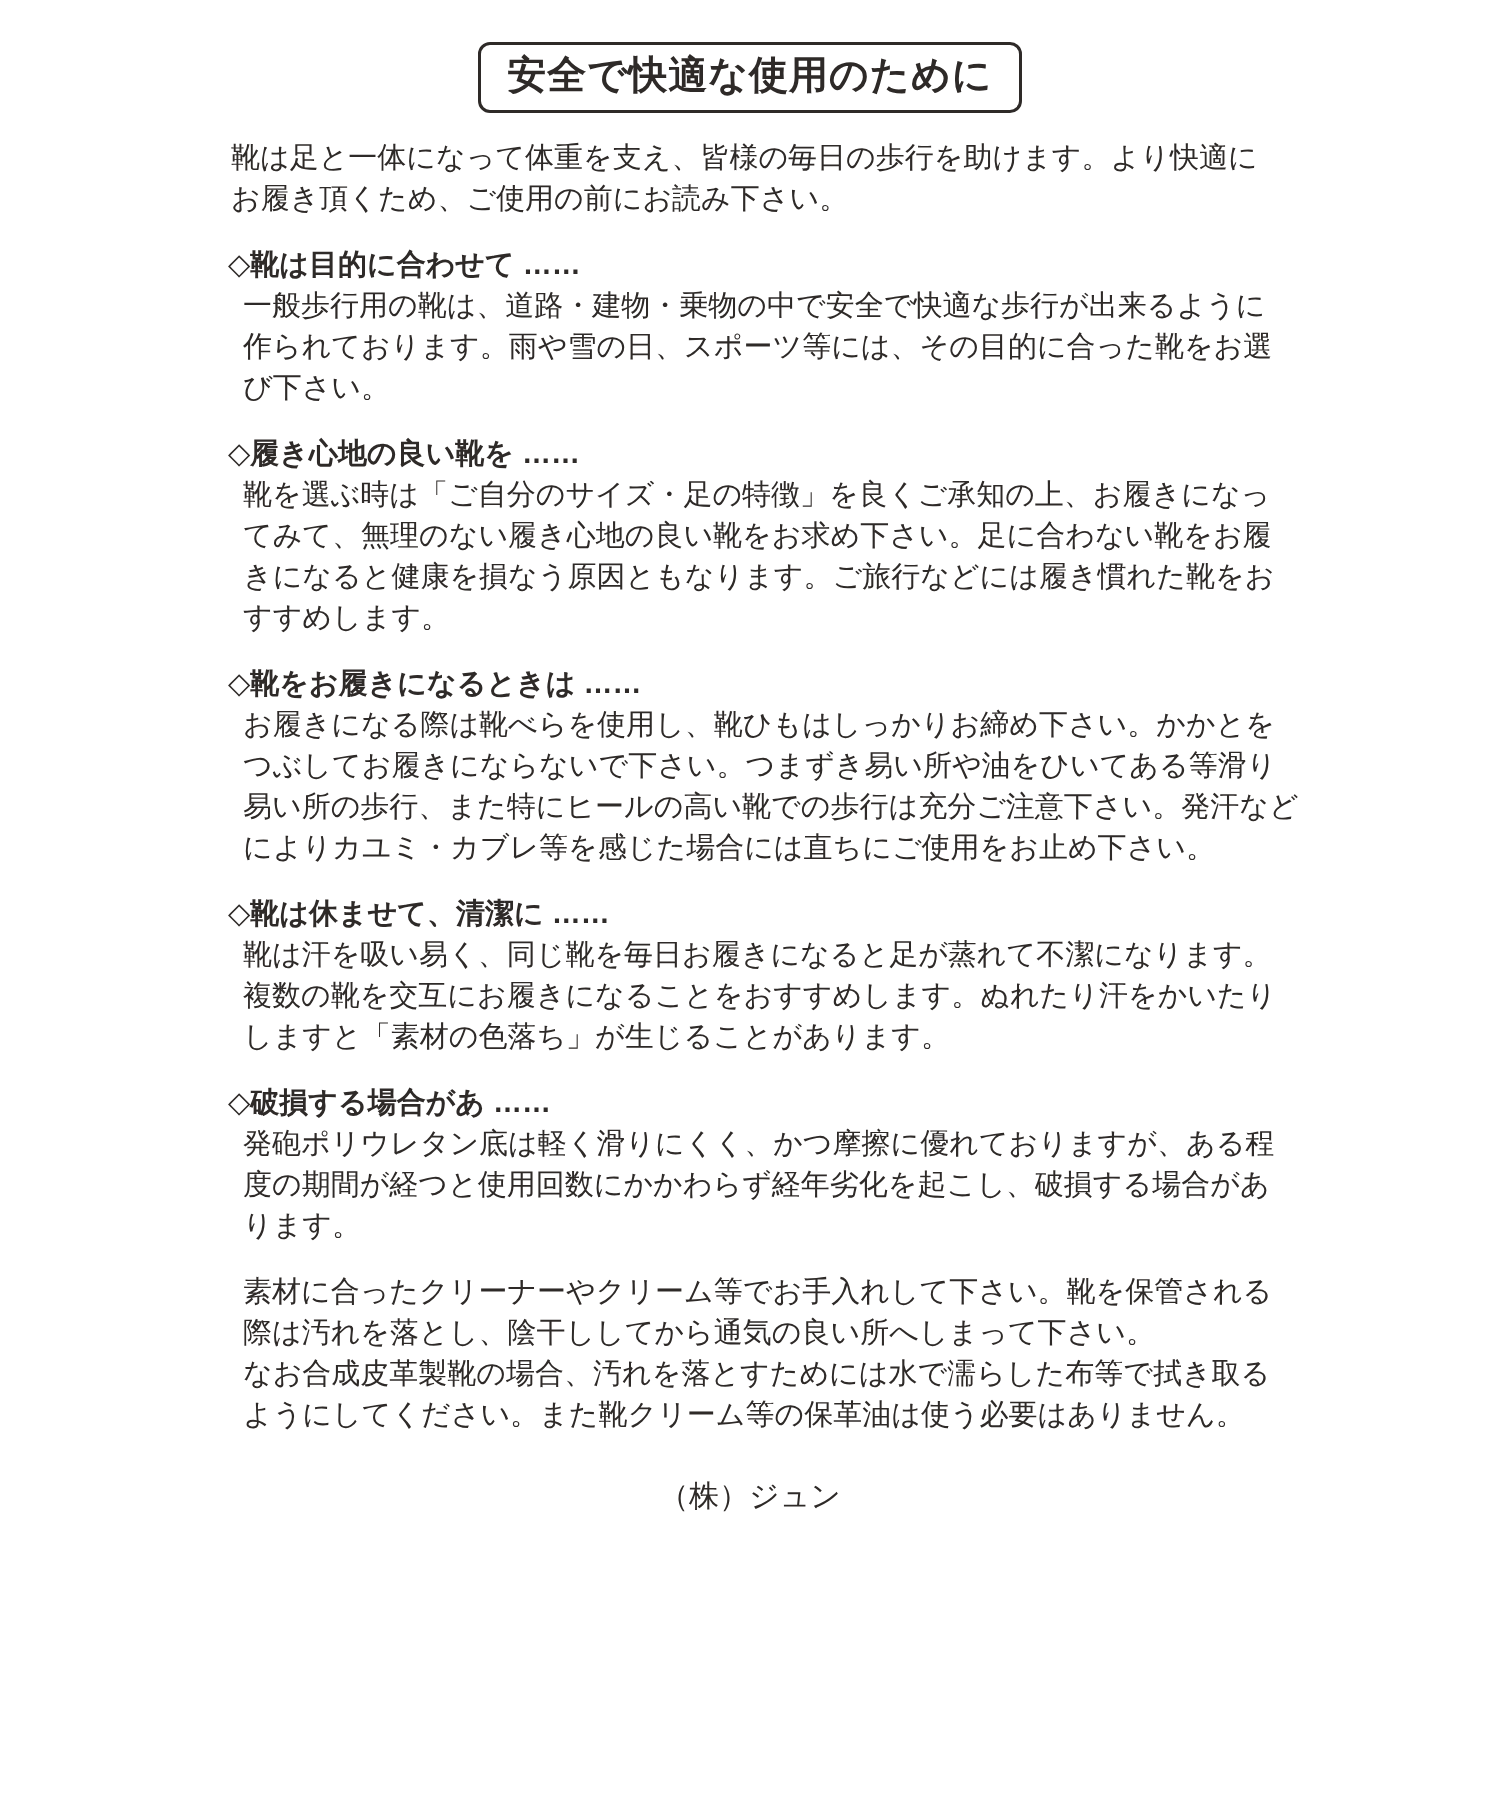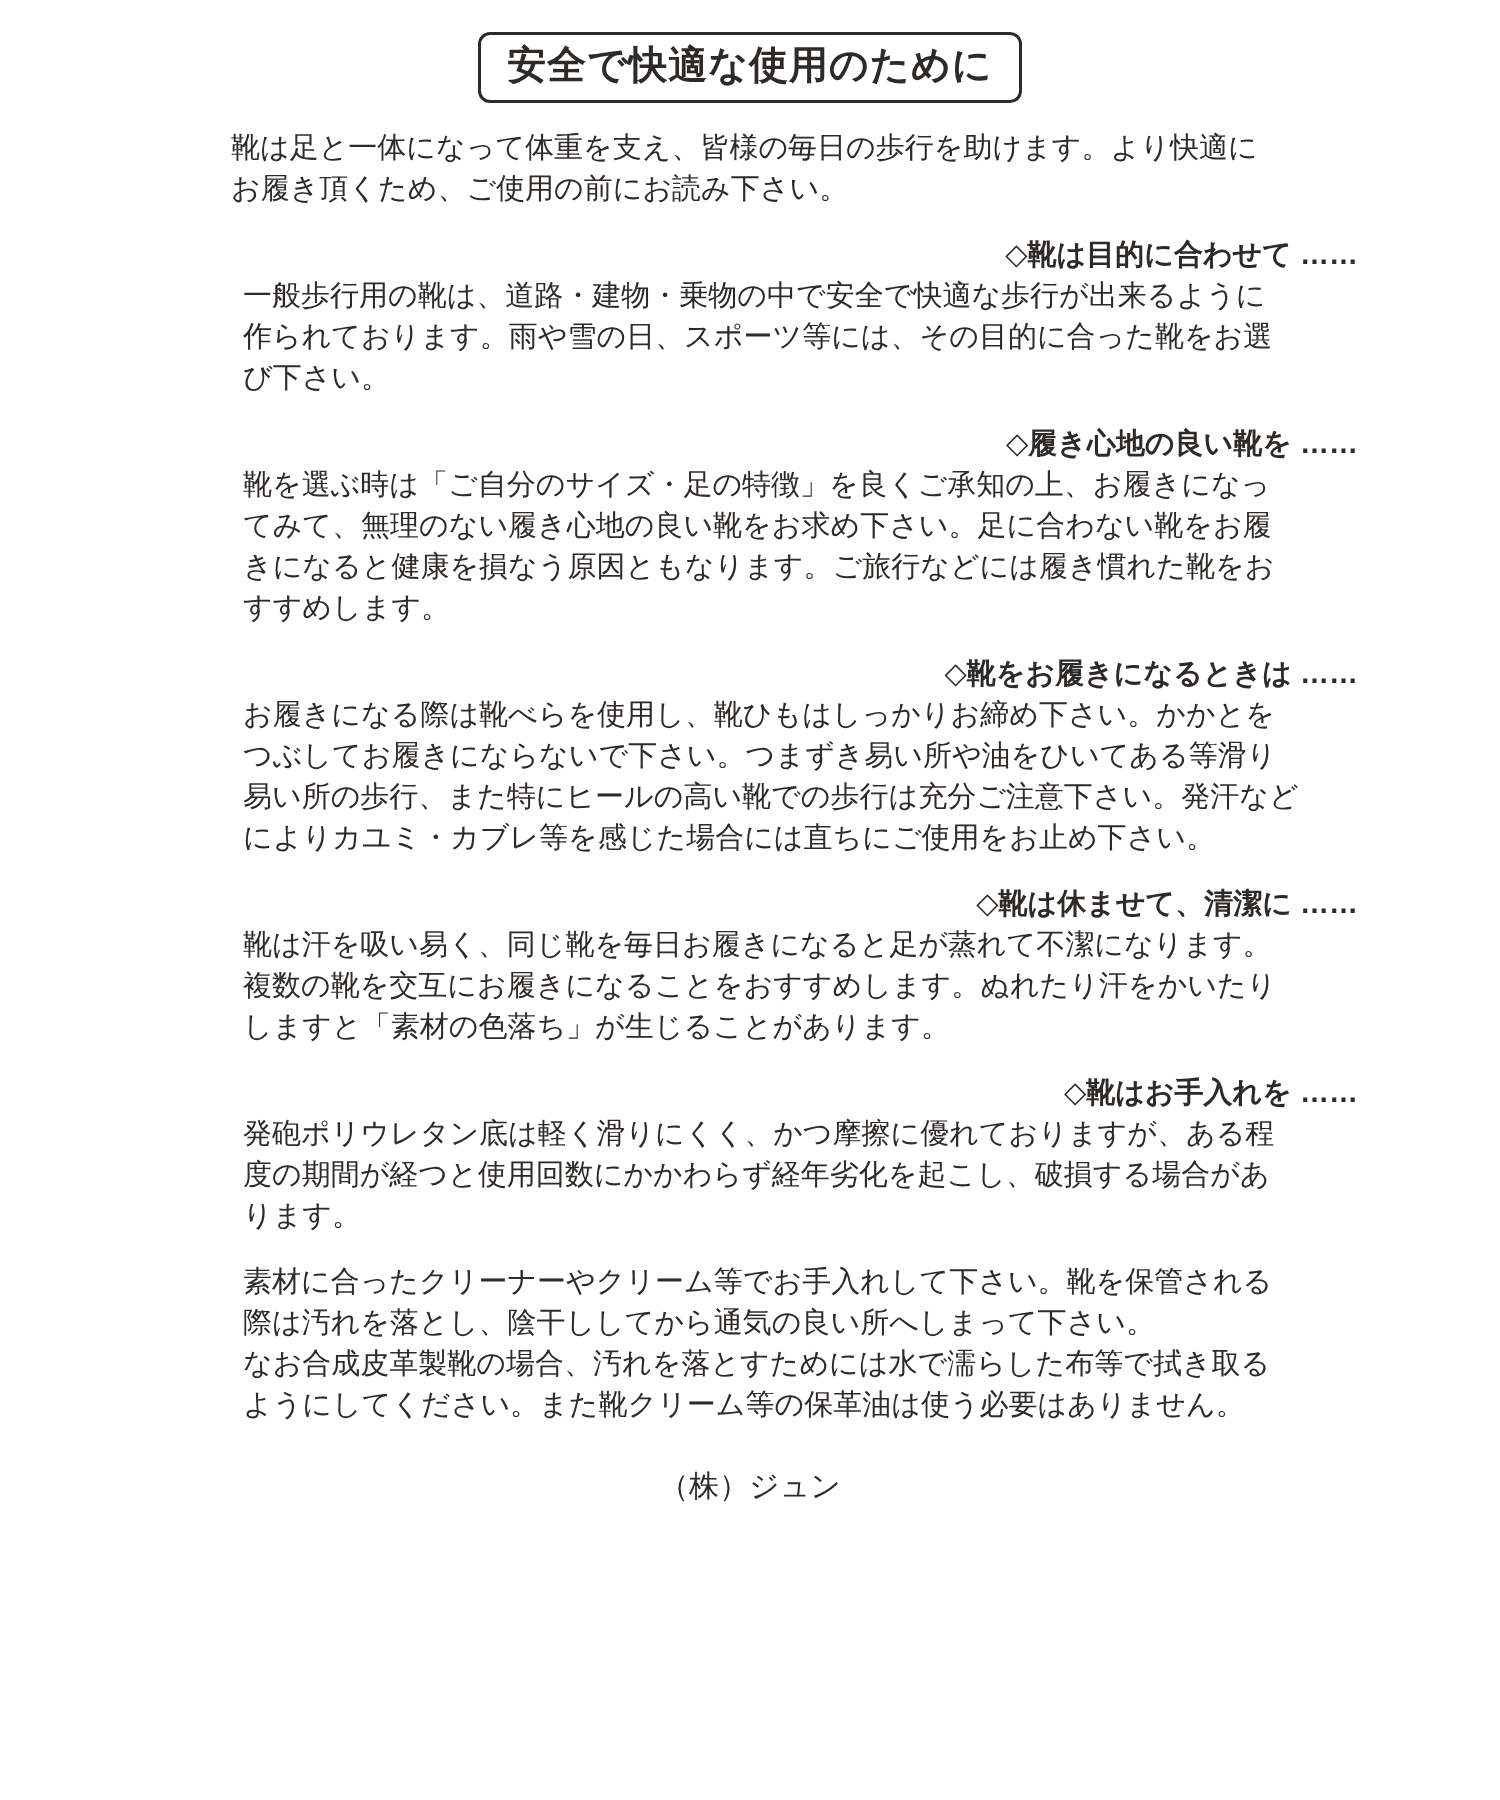--- a/index.html
+++ b/index.html
@@ -8,21 +8,21 @@
     height: 1800px;
     background: #ffffff;
     color: #2e2a28;
     font-family: "Liberation Sans", "DejaVu Sans", sans-serif;
     overflow: hidden;
   }
   .page { padding-top: 30px; }
 
   .title-box {
     width: fit-content;
-    margin: 2px auto;
+    margin: 12px auto;
     border: 3px solid #2e2a28;
     border-radius: 12px;
     padding: 5px 26px 9px 26px;
     font-family: "Liberation Serif", "DejaVu Serif", serif;
     font-size: 39px;
     font-weight: 600;
     letter-spacing: 1px;
     line-height: 1.3;
   }
 
@@ -38,21 +38,20 @@
     white-space: pre;
   }
 
   .section { margin-top: 25px; }
 
   .sec-heading {
     margin: 0;
     font-size: 29px;
     font-weight: 700;
     line-height: 41px;
-    text-align: right;
   }
   .sec-heading .marker { font-weight: 400; }
 
   .sec-body {
     margin: 0 0 0 15px;
     white-space: pre;
   }
 
   .footer {
     margin-top: 40px;
@@ -100,21 +99,21 @@
 
     <div class="section">
       <h2 class="sec-heading"><span class="marker">◇</span><span>靴は休ませて、清潔に ……</span></h2>
       <p class="sec-body">靴は汗を吸い易く、同じ靴を毎日お履きになると足が蒸れて不潔になります。
 複数の靴を交互にお履きになることをおすすめします。ぬれたり汗をかいたり
 しますと「素材の色落ち」が生じることがあります。</p>
     </div>
 
 
     <div class="section">
-      <h2 class="sec-heading"><span class="marker">◇</span><span>靴はお手入れを ……</span></h2>
+      <h2 class="sec-heading"><span class="marker">◇</span><span>破損する場合があ ……</span></h2>
       <p class="sec-body">発砲ポリウレタン底は軽く滑りにくく、かつ摩擦に優れておりますが、ある程
 度の期間が経つと使用回数にかかわらず経年劣化を起こし、破損する場合があ
 ります。</p>
     </div>
 
     <div class="section">
       <p class="sec-body">素材に合ったクリーナーやクリーム等でお手入れして下さい。靴を保管される
 際は汚れを落とし、陰干ししてから通気の良い所へしまって下さい。
 なお合成皮革製靴の場合、汚れを落とすためには水で濡らした布等で拭き取る
 ようにしてください。また靴クリーム等の保革油は使う必要はありません。</p>

